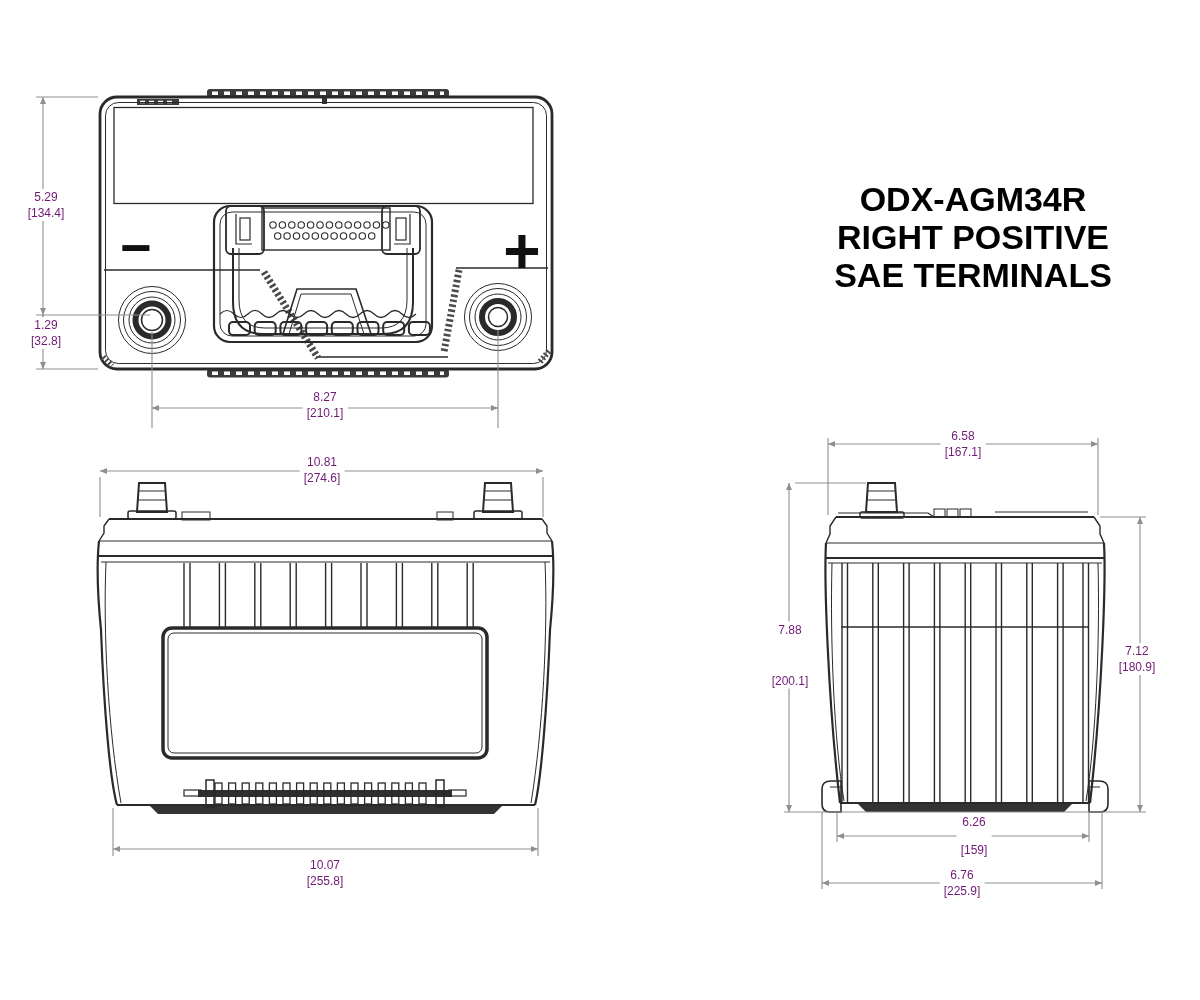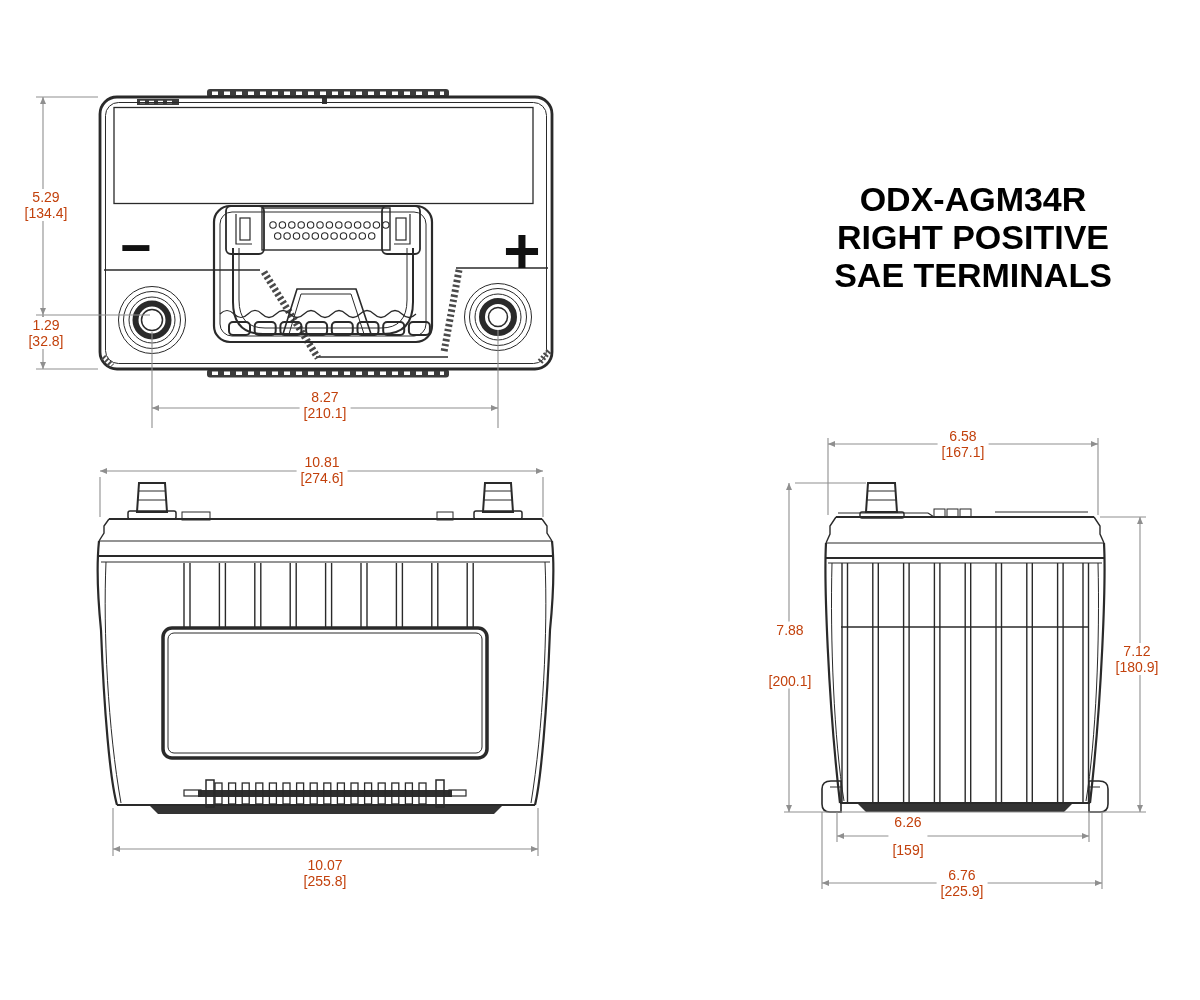--- a/index.html
+++ b/index.html
@@ -1,21 +1,21 @@
 <!DOCTYPE html>
 <html><head>
 <meta charset="utf-8">
 <style>
   html,body{margin:0;padding:0;background:#ffffff;}
   #canvas{position:relative;width:1200px;height:1000px;background:#ffffff;overflow:hidden;
           font-family:"Liberation Sans",sans-serif;}
   svg{position:absolute;left:0;top:0;}
   .dim-label{position:absolute;transform:translate(-50%,-50%);display:flex;flex-direction:column;
-             align-items:center;background:#ffffff;padding:0 4px;color:#c2410c;
-             font-size:14px;line-height:16px;white-space:nowrap;z-index:3;}
+             align-items:center;background:#ffffff;padding:0 4px;color:#701a75;
+             font-size:12px;line-height:16px;white-space:nowrap;z-index:3;}
   .title-block{position:absolute;left:823px;top:180px;width:300px;text-align:center;
                color:#000;font-weight:bold;font-size:34px;line-height:38px;z-index:3;
                font-family:"Liberation Sans",sans-serif;}
   .obj{stroke:#2a2a2a;fill:none;}
   .dimline{stroke:#8f8f8f;stroke-width:1.1;fill:none;}
   .dimarrow{fill:#8f8f8f;stroke:none;}
   .hatch{stroke:#4a4a4a;fill:none;}
 </style>
 </head>
 <body>
@@ -351,21 +351,21 @@
     <span>[167.1]</span>
   </div>
   <div class="dim-label" style="left:790px;top:655px;gap:35px;">
     <span>7.88</span>
     <span>[200.1]</span>
   </div>
   <div class="dim-label" style="left:1137px;top:659px;">
     <span>7.12</span>
     <span>[180.9]</span>
   </div>
-  <div class="dim-label" style="left:908px;top:836px;gap:12px;">
+  <div class="dim-label" style="left:974px;top:836px;gap:12px;">
     <span>6.26</span>
     <span>[159]</span>
   </div>
   <div class="dim-label" style="left:962px;top:883px;">
     <span>6.76</span>
     <span>[225.9]</span>
   </div>
 
   <div class="title-block">
     <div>ODX-AGM34R</div>

